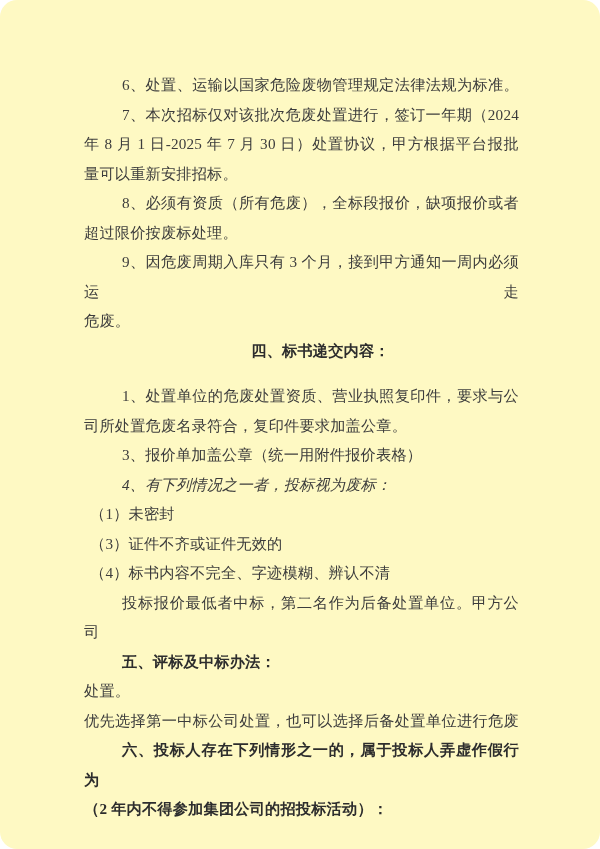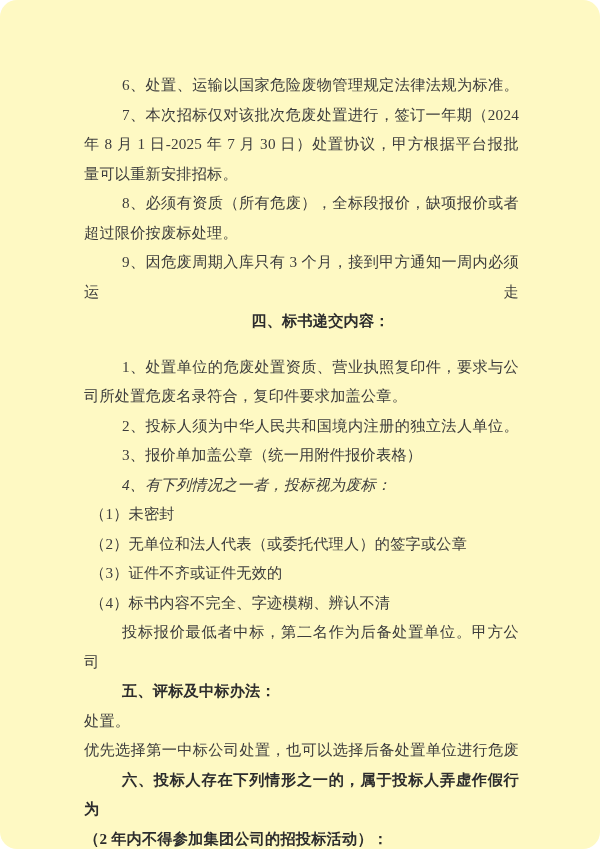--- a/index.html
+++ b/index.html
@@ -44,28 +44,27 @@
 
 <div class="page">
   <div class="doc-body">
       <div class="line justify" style="text-indent: 38px;">6、处置、运输以国家危险废物管理规定法律法规为标准。</div>
       <div class="line justify" style="text-indent: 38px;">7、本次招标仅对该批次危废处置进行，签订一年期（2024</div>
       <div class="line justify" style="text-indent: 0px;">年 8 月 1 日-2025 年 7 月 30 日）处置协议，甲方根据平台报批</div>
       <div class="line" style="text-indent: 0px;">量可以重新安排招标。</div>
       <div class="line justify" style="text-indent: 38px;">8、必须有资质（所有危废），全标段报价，缺项报价或者</div>
       <div class="line" style="text-indent: 0px;">超过限价按废标处理。</div>
       <div class="line justify" style="text-indent: 38px;">9、因危废周期入库只有 3 个月，接到甲方通知一周内必须运走</div>
+      <div class="line" style="text-indent: 0px;">危废。</div>
       <div class="line bold" style="text-indent: 38px; text-align: center;">四、标书递交内容：</div>
       <div class="line justify" style="text-indent: 38px; margin-top: 16px;">1、处置单位的危废处置资质、营业执照复印件，要求与公</div>
       <div class="line" style="text-indent: 0px;">司所处置危废名录符合，复印件要求加盖公章。</div>
-      <div class="line justify" style="text-indent: 38px;">2、投标人须为中华人民共和国境内注册的独立法人单位。</div>
       <div class="line" style="text-indent: 38px;">3、报价单加盖公章（统一用附件报价表格）</div>
       <div class="line" style="text-indent: 38px; font-style: italic;">4、有下列情况之一者，投标视为废标：</div>
       <div class="line" style="text-indent: 6px;">（1）未密封</div>
-      <div class="line" style="text-indent: 6px;">（2）无单位和法人代表（或委托代理人）的签字或公章</div>
       <div class="line" style="text-indent: 6px;">（3）证件不齐或证件无效的</div>
       <div class="line" style="text-indent: 6px;">（4）标书内容不完全、字迹模糊、辨认不清</div>
       <div class="line justify" style="text-indent: 38px;">投标报价最低者中标，第二名作为后备处置单位。甲方公司</div>
       <div class="line bold" style="text-indent: 38px;">五、评标及中标办法：</div>
       <div class="line" style="text-indent: 0px;">处置。</div>
       <div class="line justify" style="text-indent: 0px;">优先选择第一中标公司处置，也可以选择后备处置单位进行危废</div>
       <div class="line bold justify" style="text-indent: 38px;">六、投标人存在下列情形之一的，属于投标人弄虚作假行为</div>
       <div class="line bold" style="text-indent: 0px;">（2 年内不得参加集团公司的招投标活动）：</div>
     </div>
 </div>

